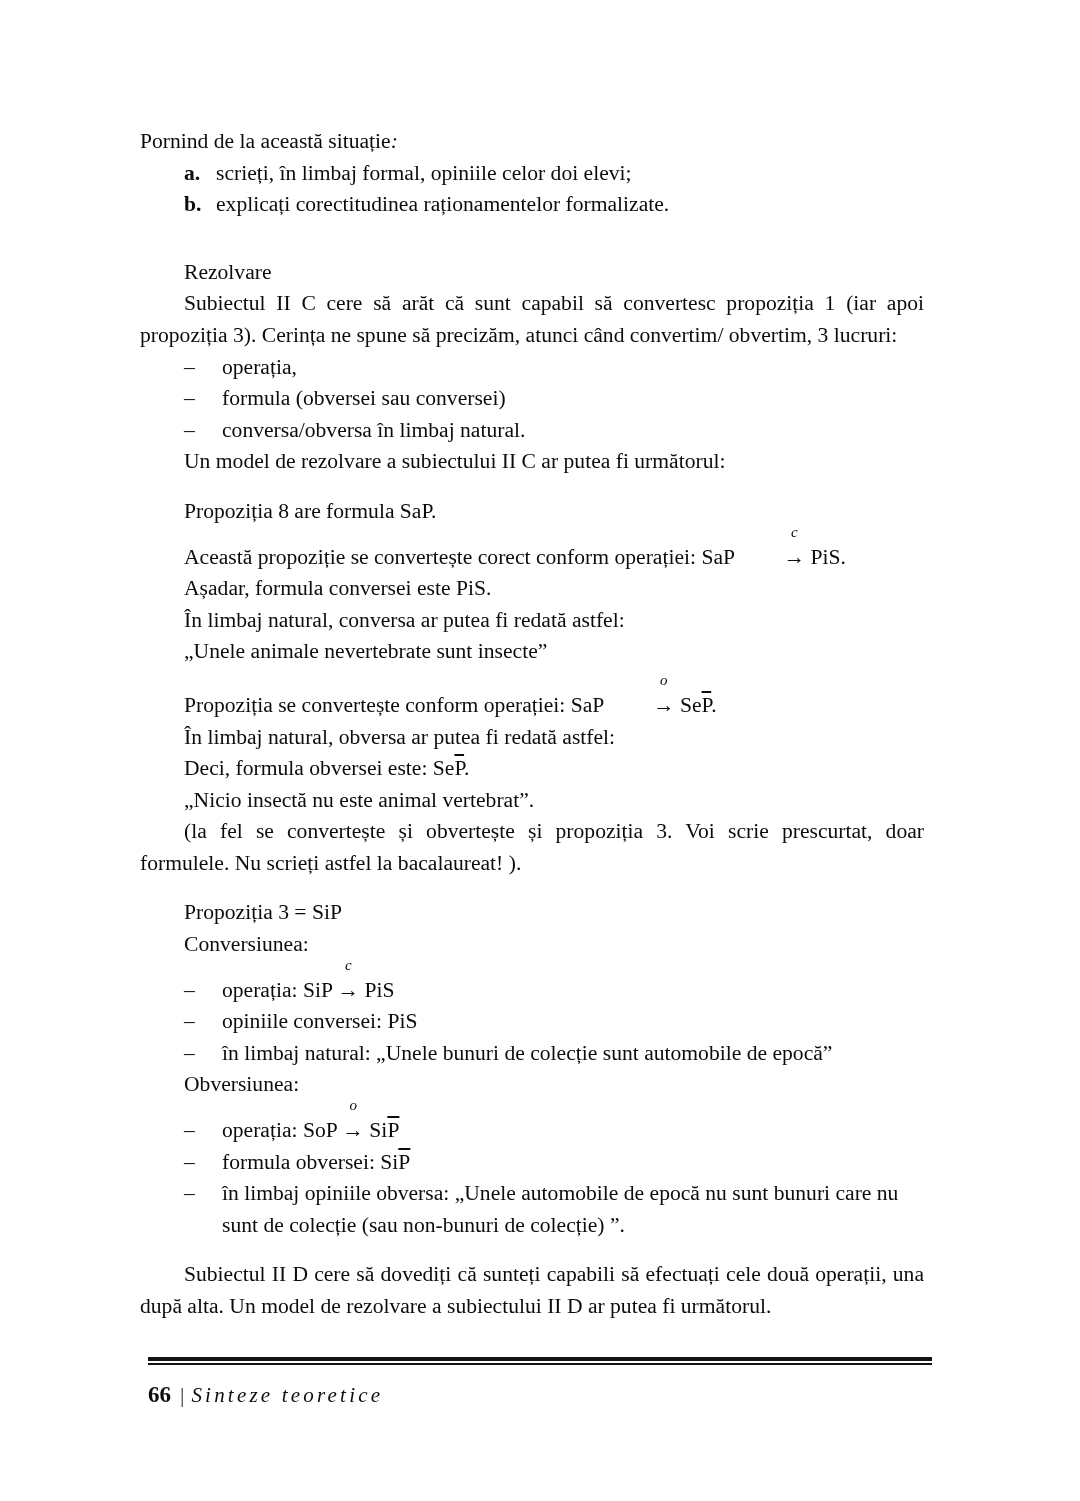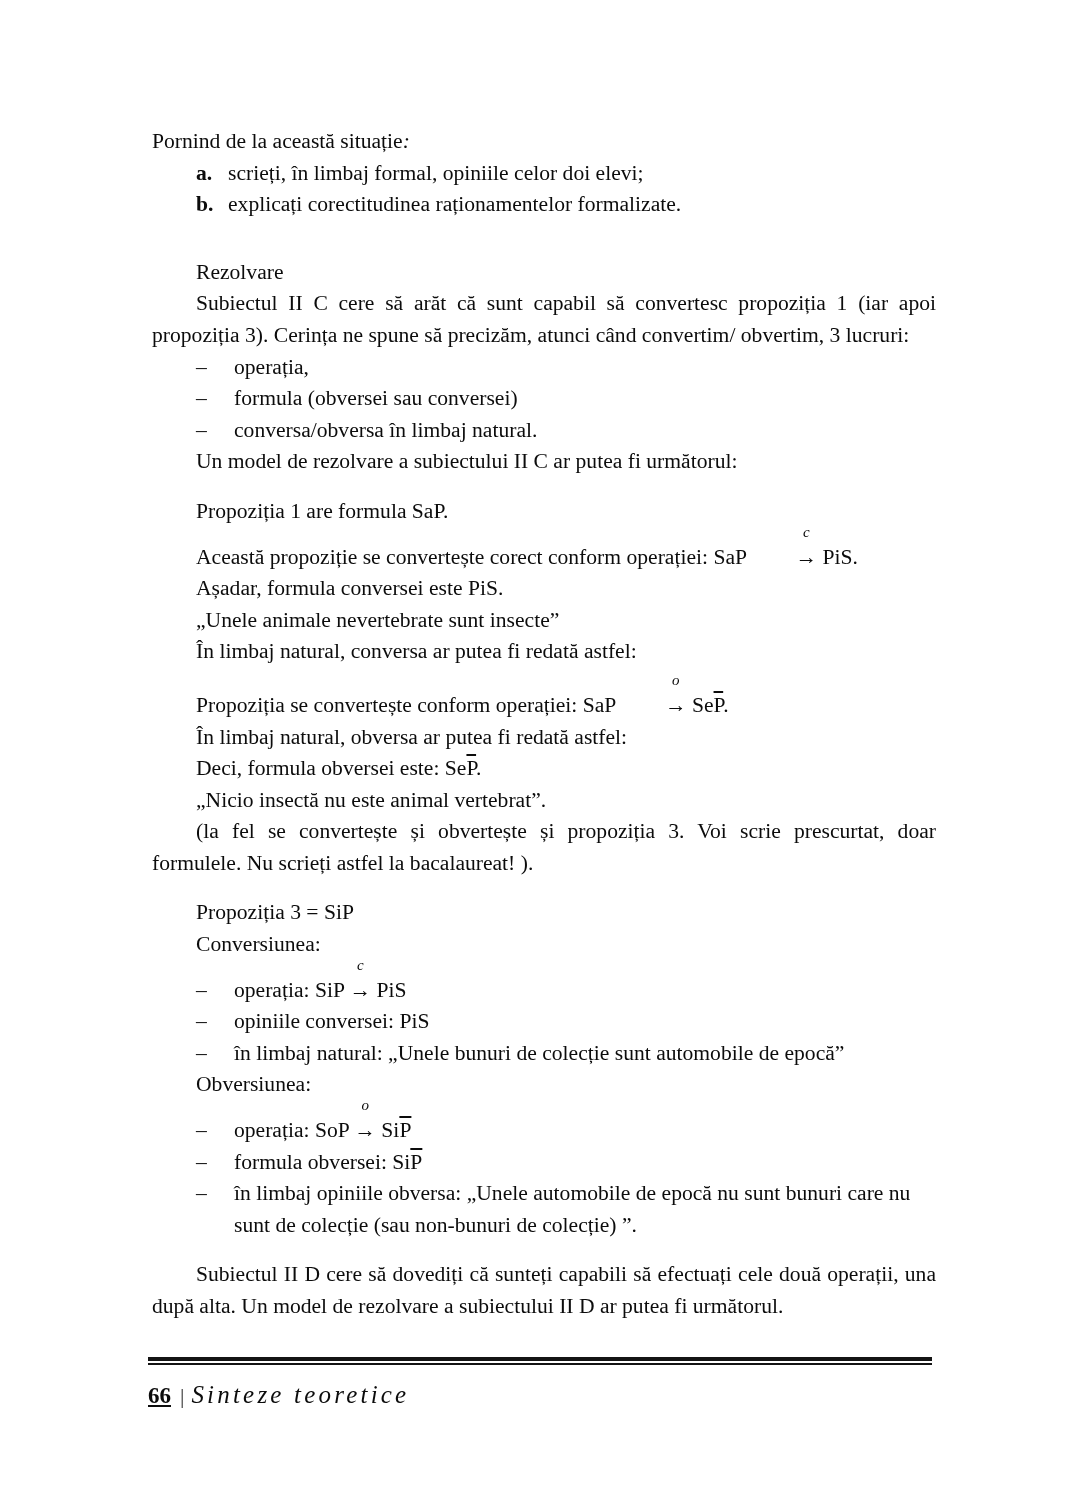--- a/index.html
+++ b/index.html
@@ -10,21 +10,21 @@
   body {
     width: 1080px;
     height: 1501px;
     font-family: "Liberation Serif", "DejaVu Serif", serif;
     color: #0c0c0c;
     position: relative;
     overflow: hidden;
   }
   .page {
     position: absolute;
-    left: 152px;
+    left: 140px;
     top: 126px;
     width: 784px;
   }
   
   .para {
     font-size: 21.6px;
     line-height: 31.6px;
     margin: 0;
     text-align: justify;
     text-justify: inter-word;
@@ -109,31 +109,30 @@
   }
   .footer-text {
     margin-top: 17px;
     font-size: 22px;
     line-height: 26px;
     white-space: nowrap;
   }
   .folio {
     font-weight: bold;
     font-size: 23px;
-    text-decoration: underline;
   }
   .sep {
     padding: 0 7px 0 9px;
     font-weight: normal;
     color: #333333;
   }
   .running {
     font-style: italic;
     letter-spacing: 3.2px;
-    font-size: 25px;
+    font-size: 21px;
   }
 </style>
 </head>
 <body>
 
 <div class="page">
 
   <p class="para flush"><span>Pornind de la această situație</span><span class="ital">:</span></p>
 
   <div class="bullet-row lettered">
@@ -161,29 +160,29 @@
   </div>
   <div class="bullet-row">
     <span class="bullet-mark">–</span>
     <span class="bullet-text">conversa/obversa în limbaj natural.</span>
   </div>
 
   <p class="para flush indent">Un model de rezolvare a subiectului II C ar putea fi următorul:</p>
 
   <div class="gap-md"></div>
 
-  <p class="para flush indent">Propoziția 1 are formula SaP.</p>
+  <p class="para flush indent">Propoziția 8 are formula SaP.</p>
 
   <div class="gap-sm"></div>
 
   <p class="para flush indent"><span>Această propoziție se convertește corect conform operației: SaP </span><span class="op"><span class="op-sup">c</span><span class="op-arrow">→</span></span><span> PiS.</span></p>
 
   <p class="para flush indent">Așadar, formula conversei este PiS.</p>
+  <p class="para flush indent">În limbaj natural, conversa ar putea fi redată astfel:</p>
   <p class="para flush indent">„Unele animale nevertebrate sunt insecte”</p>
-  <p class="para flush indent">În limbaj natural, conversa ar putea fi redată astfel:</p>
 
   <div class="gap-lg"></div>
 
   <p class="para flush indent"><span>Propoziția se convertește conform operației: SaP </span><span class="op"><span class="op-sup">o</span><span class="op-arrow">→</span></span><span> Se</span><span class="ovl">P</span><span>.</span></p>
 
   <p class="para flush indent">În limbaj natural, obversa ar putea fi redată astfel:</p>
 
   <p class="para flush indent"><span>Deci, formula obversei este: Se</span><span class="ovl">P</span><span>.</span></p>
   <p class="para flush indent">„Nicio insectă nu este animal vertebrat”.</p>
 

